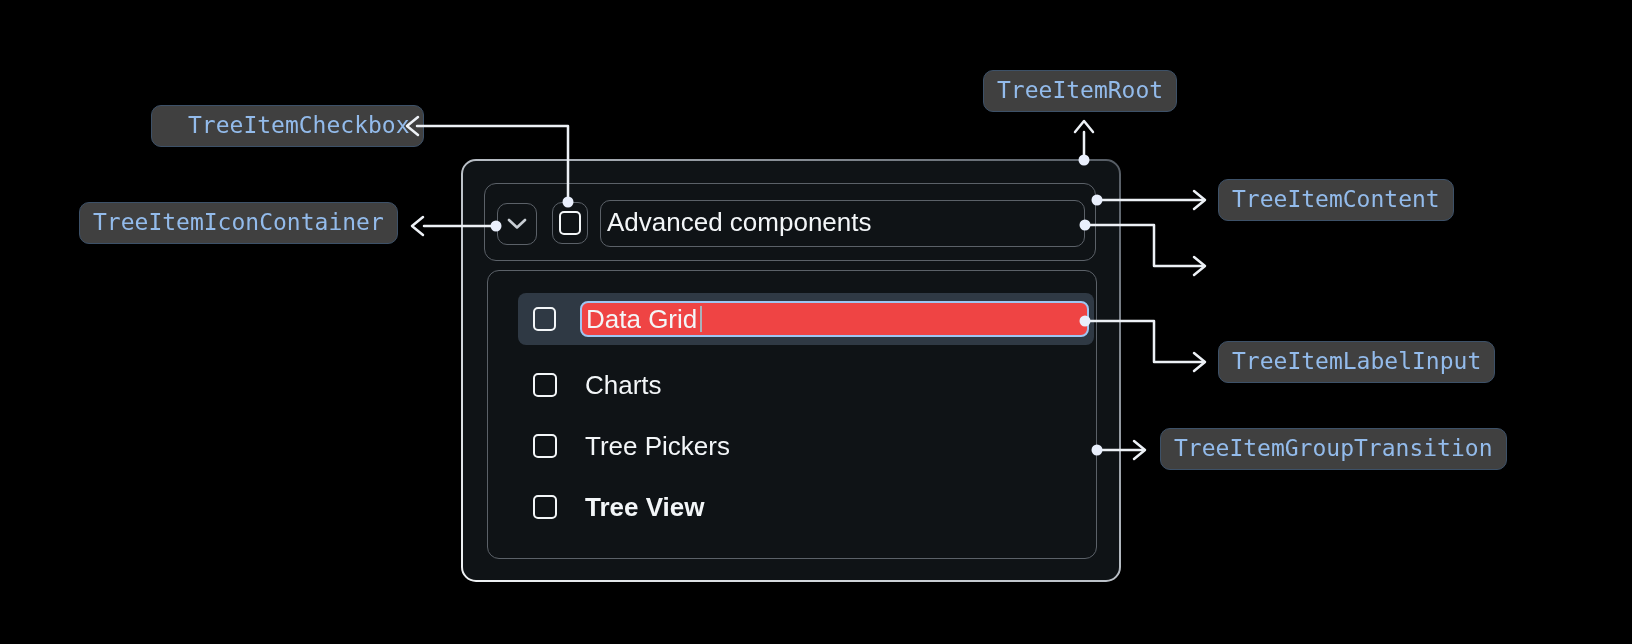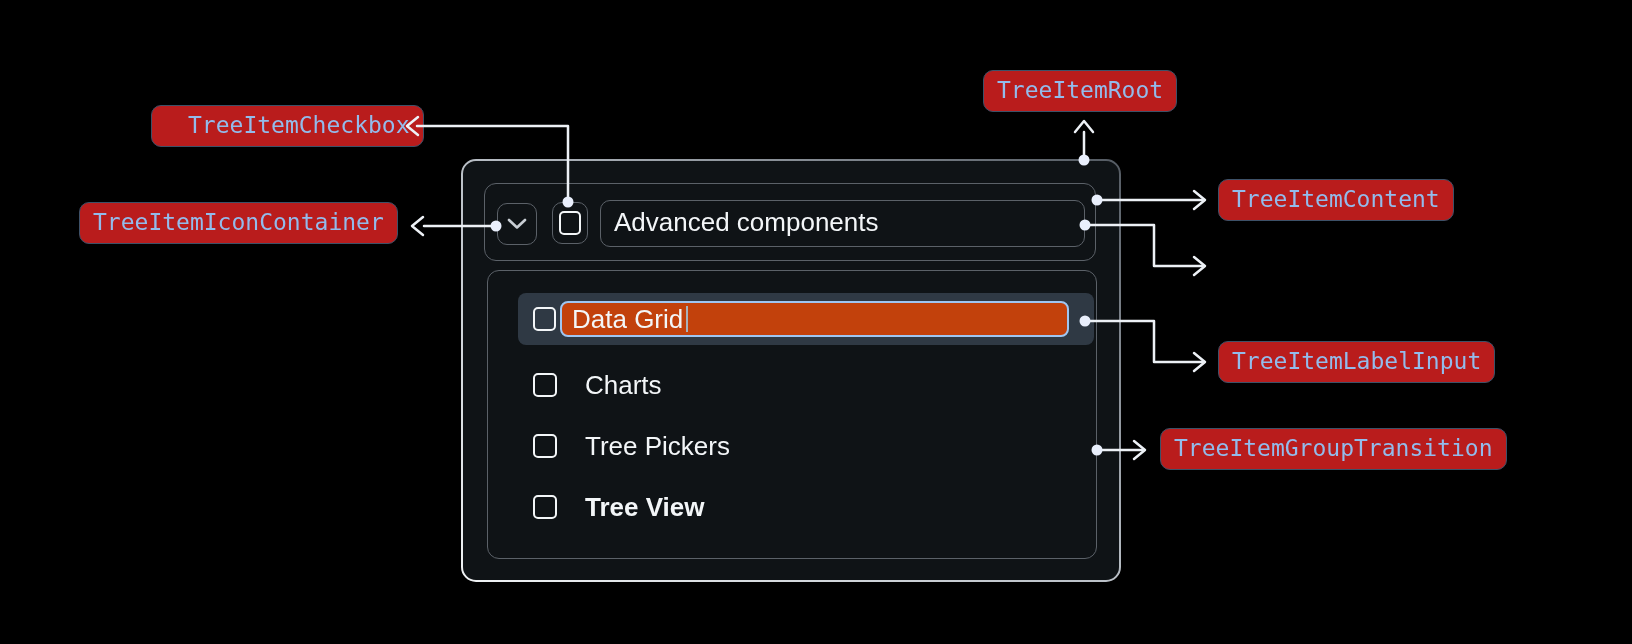--- a/index.html
+++ b/index.html
@@ -4,45 +4,45 @@
 <style>
   html,body{margin:0;padding:0;background:#000;}
   *{box-sizing:border-box;}
   .stage{
     position:relative;width:1632px;height:644px;background:#000;overflow:hidden;
     font-family:"Liberation Sans",sans-serif;
   }
   
   .badge{
     position:absolute;height:42px;line-height:39px;padding:0 13px;
-    background:#b91c1c;border:1.5px solid #3d5168;border-radius:10px;
+    background:#404040;border:1.5px solid #3d5168;border-radius:10px;
     color:#93bbeb;font-family:"DejaVu Sans Mono",monospace;font-size:23px;
     white-space:nowrap;
   }
   
   .root-bg{position:absolute;left:463px;top:161px;width:656px;height:419px;
     background:#0f1316;border-radius:13px;}
   .outline{border:1.5px solid #5b6168;position:absolute;}
   .content-box{left:484px;top:183px;width:612px;height:78px;border-radius:12px;}
   .chevron-btn{left:497px;top:203px;width:40px;height:42px;border-radius:10px;
     display:flex;align-items:center;justify-content:center;}
   .checkbox-wrap{left:552px;top:202px;width:36px;height:42px;border-radius:10px;
     display:flex;align-items:center;justify-content:center;}
   .label-box{left:600px;top:200px;width:485px;height:47px;border-radius:10px;
-    line-height:43px;padding-left:13px;font-size:26px;color:#f3f6f8;}
+    line-height:43px;padding-left:6px;font-size:26px;color:#f3f6f8;}
   .group-box{left:487px;top:270px;width:610px;height:289px;border-radius:12px;}
   .cb{border:2.5px solid #f3f6f8;border-radius:5px;background:transparent;flex:none;}
   .cb-sm{width:22px;height:24px;}
   .cb-row{width:24px;height:24px;}
   .edit-row{position:absolute;left:518px;top:293px;width:576px;height:52px;
     border-radius:8px;background:#2f3944;display:flex;align-items:center;padding-left:15px;}
   .edit-row .cb-row{width:23px;height:24px;}
-  .label-input{margin-left:4px;width:509px;height:36px;border-radius:8px;
-    border:2px solid #9fc6f2;background:#c2410c;display:flex;align-items:center;
-    padding:0 10px;font-size:26px;color:#f3f6f8;}
+  .label-input{margin-left:24px;width:509px;height:36px;border-radius:8px;
+    border:2px solid #9fc6f2;background:#ef4444;display:flex;align-items:center;
+    padding:0 4px;font-size:26px;color:#f3f6f8;}
   .caret{width:2px;height:26px;background:#a9b2bb;margin-left:3px;flex:none;}
   .item-row{position:absolute;left:518px;width:576px;height:40px;
     display:flex;align-items:center;padding-left:15px;}
   .item-row .cb-row{margin-right:28px;}
   .item-label{font-size:26px;color:#f3f6f8;}
   .overlay{position:absolute;left:0;top:0;pointer-events:none;}
 </style>
 </head>
 <body>
 

